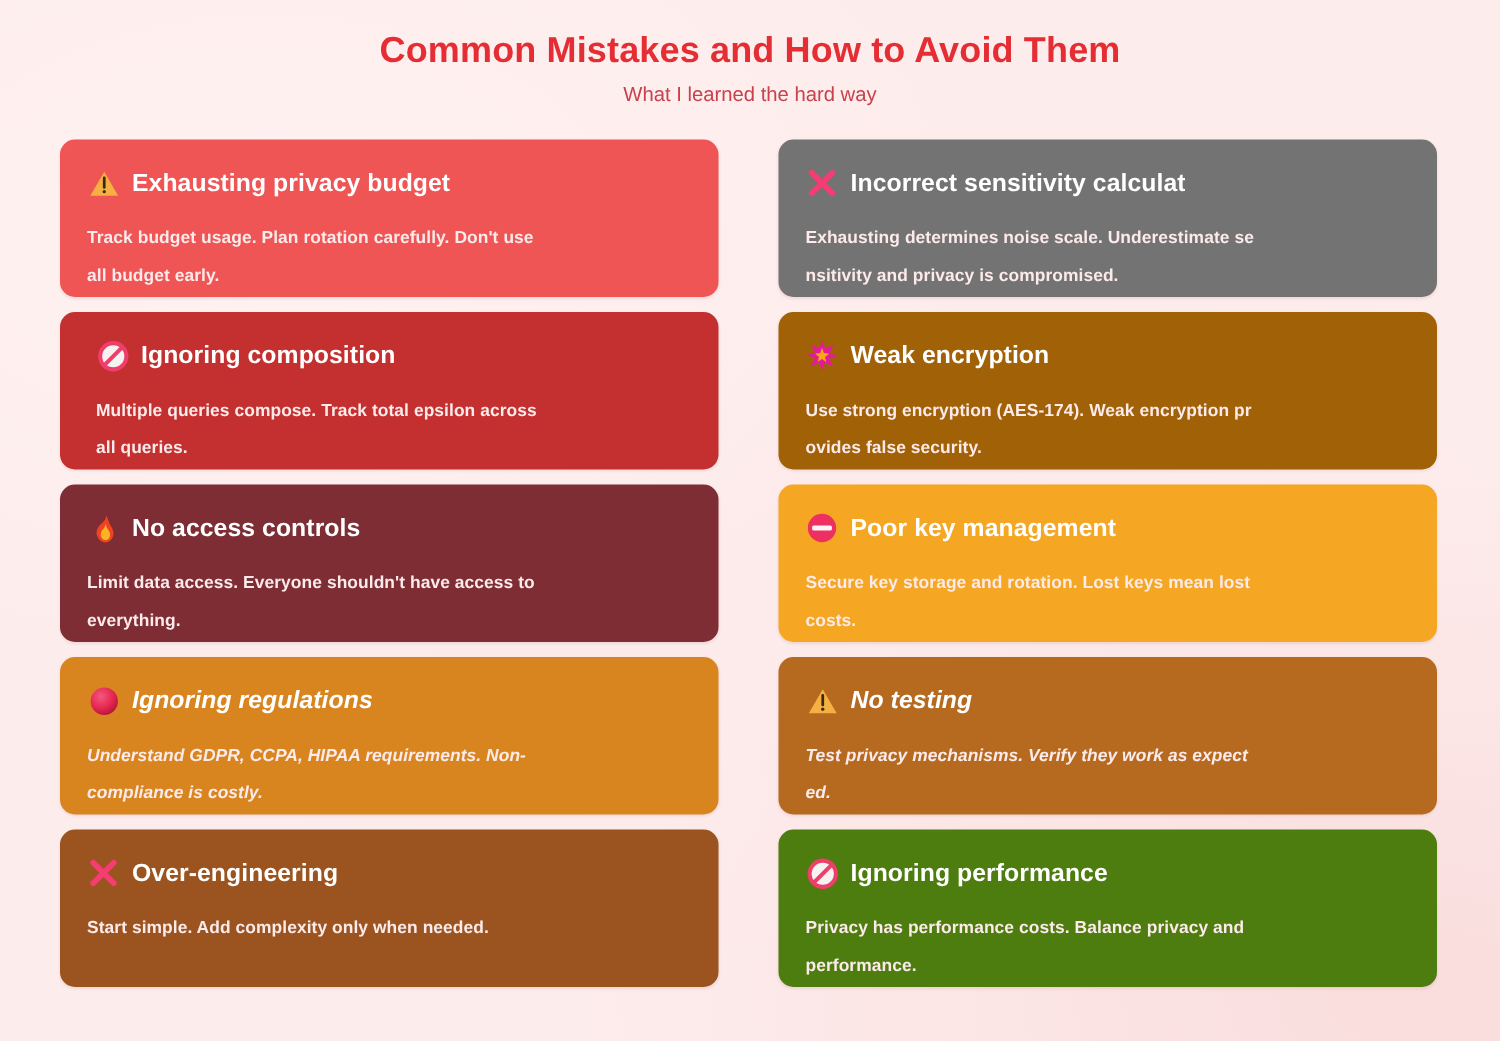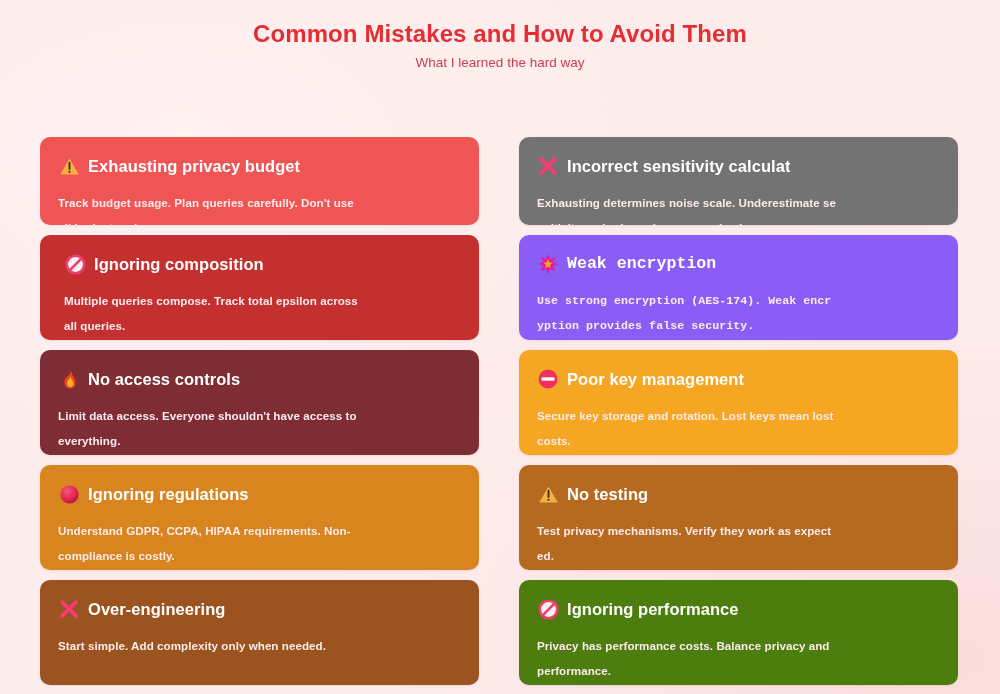--- a/index.html
+++ b/index.html
@@ -62,24 +62,24 @@
 
   .card {
     border-radius: 10px;
     padding: 17px 18px 16px 18px;
     color: #ffffff;
     box-shadow: 0 1px 2px rgba(120, 30, 30, 0.10);
     position: relative;
     overflow: hidden;
   }
 
-  .card-r1 { height: 88px; margin-top: 44px; }
+  .card-r1 { height: 105px; }
   .card-r2 { height: 105px; }
   .card-r3 { height: 105px; }
-  .card-r4 { height: 105px; }
+  .card-r4 { height: 105px; font-style: italic; }
   .card-r5 { height: 105px; }
 
   .card-head {
     display: flex;
     align-items: center;
     gap: 8px;
     height: 24px;
   }
 
   .card-icon {
@@ -133,21 +133,21 @@
       <div class="card-head">
         <span class="card-icon">
           <svg width="21" height="21" viewBox="0 0 24 24">
               <path d="M12 2.8 L22.6 21.2 H1.4 Z" fill="#f5b041"></path>
               <path d="M12 7.6 v7.2" stroke="#3b2a13" stroke-width="2.1" stroke-linecap="round"></path>
               <circle cx="12" cy="18" r="1.25" fill="#3b2a13"></circle>
             </svg>
         </span>
         <span class="card-title">Exhausting privacy budget</span>
       </div>
-      <div class="card-desc">Track budget usage. Plan queries carefully. Don't use all budget early.</div>
+      <div class="card-desc">Track budget usage. Plan rotation carefully. Don't use all budget early.</div>
     </div>
 
     <div class="card card-r1" style="background-color: #737373;">
       <div class="card-head">
         <span class="card-icon">
           <svg width="22" height="22" viewBox="0 0 24 24">
               <path d="M4.5 4.5 L19.5 19.5 M19.5 4.5 L4.5 19.5" stroke="#f73c74" stroke-width="4.1" stroke-linecap="round"></path>
             </svg>
         </span>
         <span class="card-title">Incorrect sensitivity calculat</span>
@@ -161,21 +161,21 @@
           <svg width="21" height="21" viewBox="0 0 24 24">
               <circle cx="12" cy="12" r="10" fill="#f7f2f2" stroke="#ee3f6b" stroke-width="3.1"></circle>
               <path d="M5.6 18.4 L18.4 5.6" stroke="#ee3f6b" stroke-width="3.1"></path>
             </svg>
         </span>
         <span class="card-title">Ignoring composition</span>
       </div>
       <div class="card-desc">Multiple queries compose. Track total epsilon across all queries.</div>
     </div>
 
-    <div class="card card-r2" style="background-color: #8b5cf6; font-family: Liberation Mono, monospace;">
+    <div class="card card-r2" style="background-color: #a16207;">
       <div class="card-head">
         <span class="card-icon">
           <svg width="22" height="22" viewBox="0 0 24 24">
               <path d="M12 1 L14.4 7.0 L20.6 4.0 L17.4 10.1 L23.4 12.3 L17.2 14.1 L20.2 20.2 L14.1 17.1 L11.9 23.2 L9.9 17.0 L3.8 20.0 L6.8 13.9 L0.8 11.7 L7.0 9.8 L4.0 3.8 L10.1 6.8 Z" fill="#e5199b"></path>
               <path d="M12 6.4 L13.4 10.1 L17.2 10.8 L14.2 13.0 L15.1 16.7 L12 14.6 L8.9 16.6 L9.8 12.9 L6.9 10.7 L10.7 10.1 Z" fill="#f7a712"></path>
             </svg>
         </span>
         <span class="card-title">Weak encryption</span>
       </div>
       <div class="card-desc">Use strong encryption (AES-174). Weak encryption provides false security.</div>

